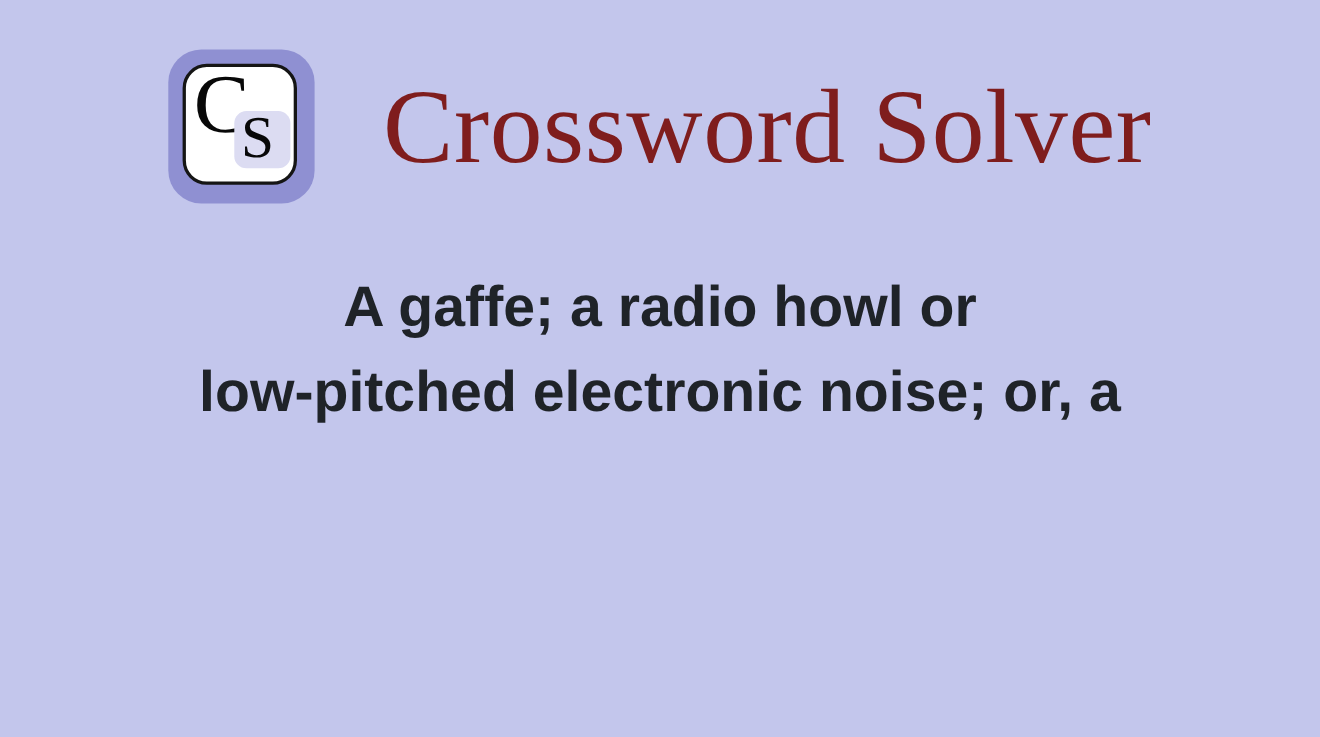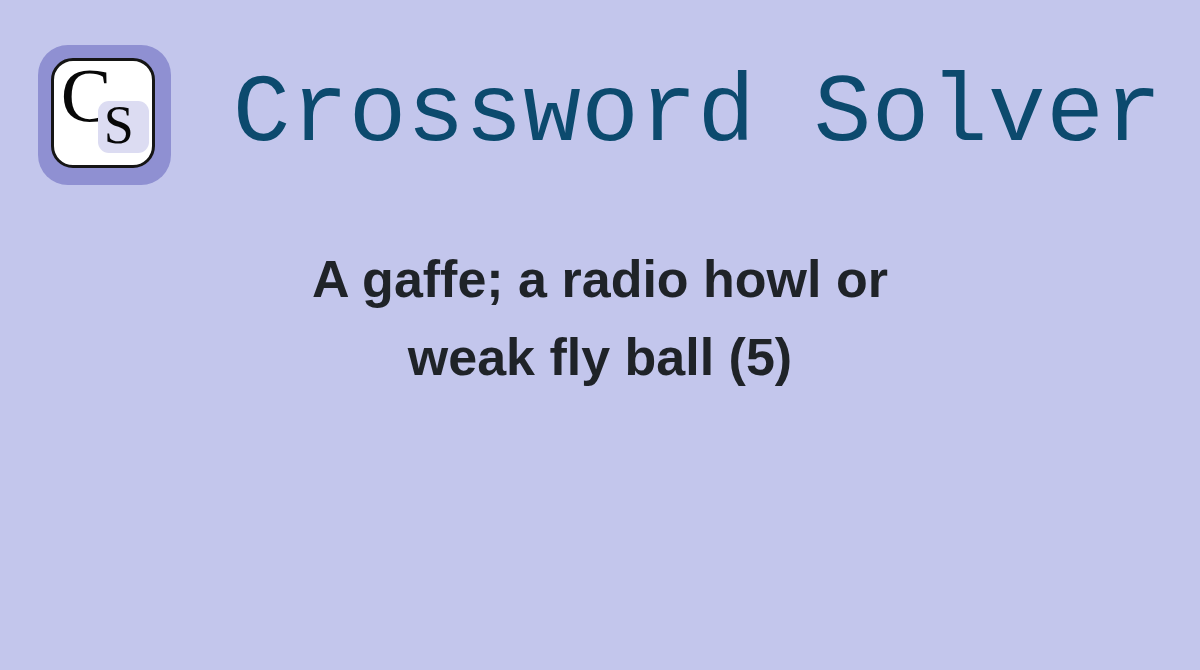--- a/index.html
+++ b/index.html
@@ -77,24 +77,24 @@
     position: absolute;
     left: 50px;
     top: 37px;
     font-family: "Liberation Serif", serif;
     font-size: 54px;
     line-height: 1;
     color: #080808;
   }
 
   .site-title {
-    font-family: Liberation Mono, monospace;
+    font-family: Liberation Serif, serif;
     font-size: 96px;
     line-height: 1;
-    color: #0c4a6e;
+    color: #7f1d1d;
     white-space: nowrap;
     letter-spacing: 0.5px;
   }
 
   
   .clue-block {
     position: absolute;
     top: 240px;
     left: 0;
     width: 1200px;
@@ -123,16 +123,16 @@
         <span class="logo-s">S</span>
       </div>
     </div>
 
     <div class="site-title">Crossword Solver</div>
 
   </div>
 
   <div class="clue-block">
     <div class="clue-line">A gaffe; a radio howl or</div>
-    <div class="clue-line">weak fly ball (5)</div>
+    <div class="clue-line">low-pitched electronic noise; or, a</div>
   </div>
 
 </div>
 
 </body></html>

